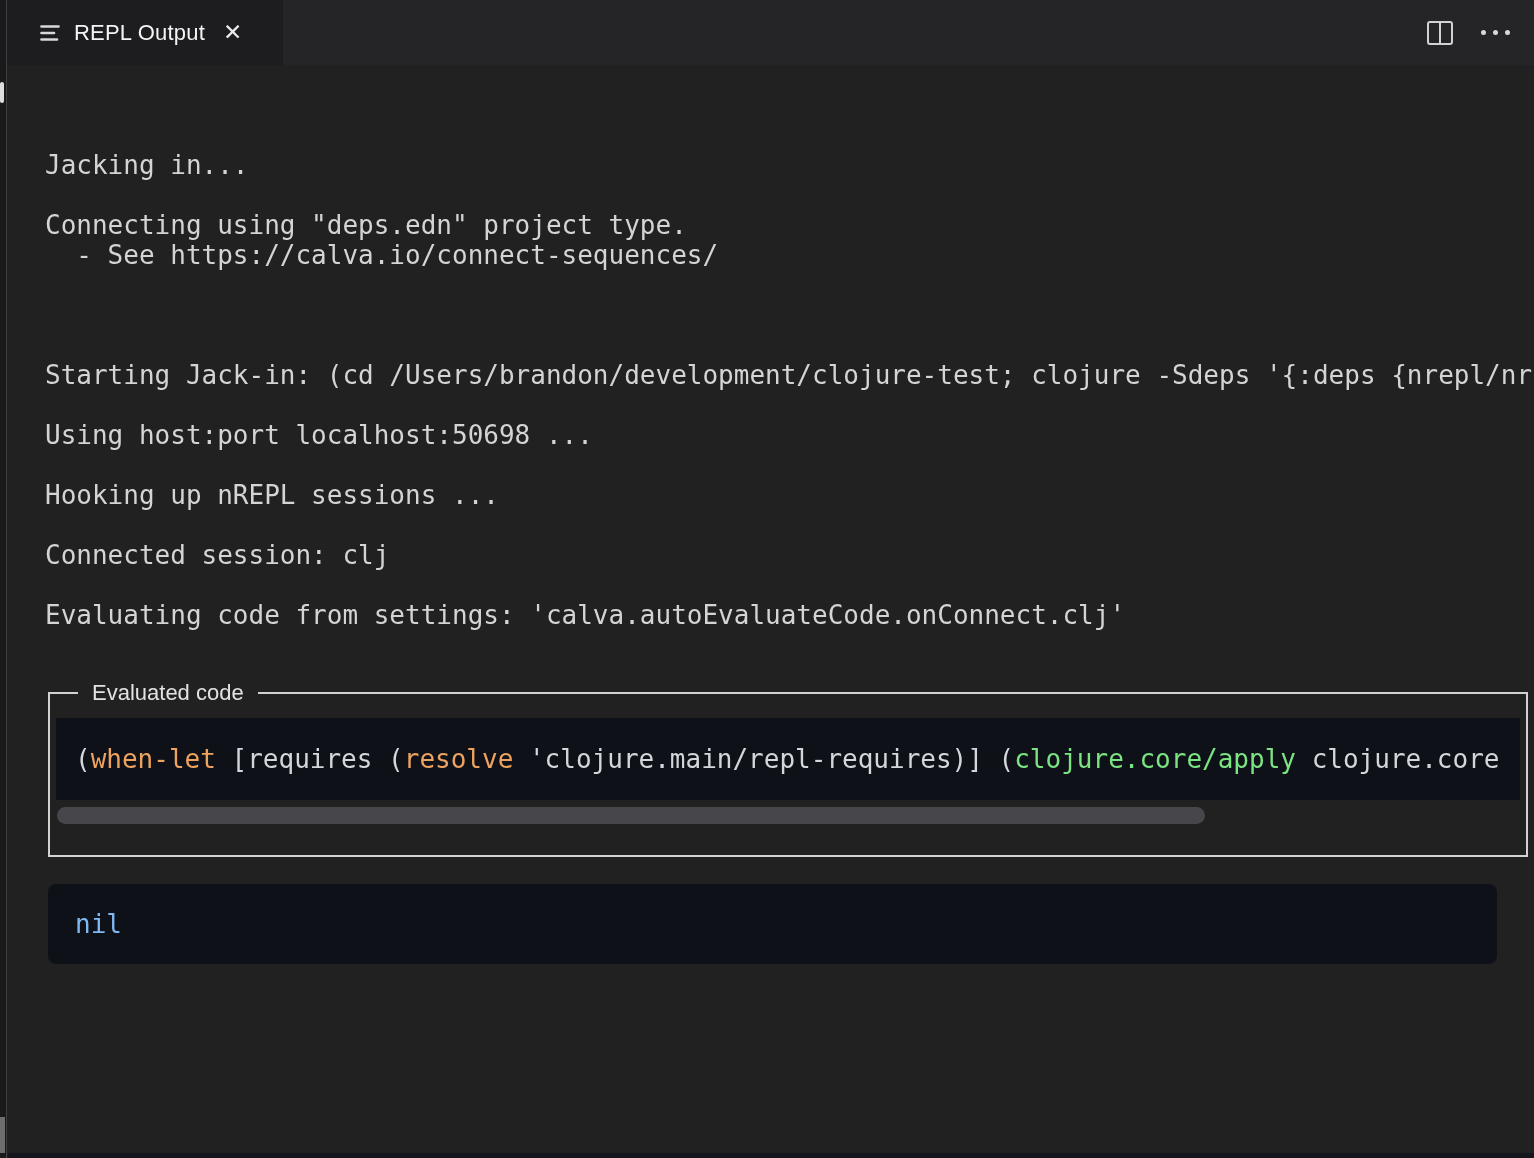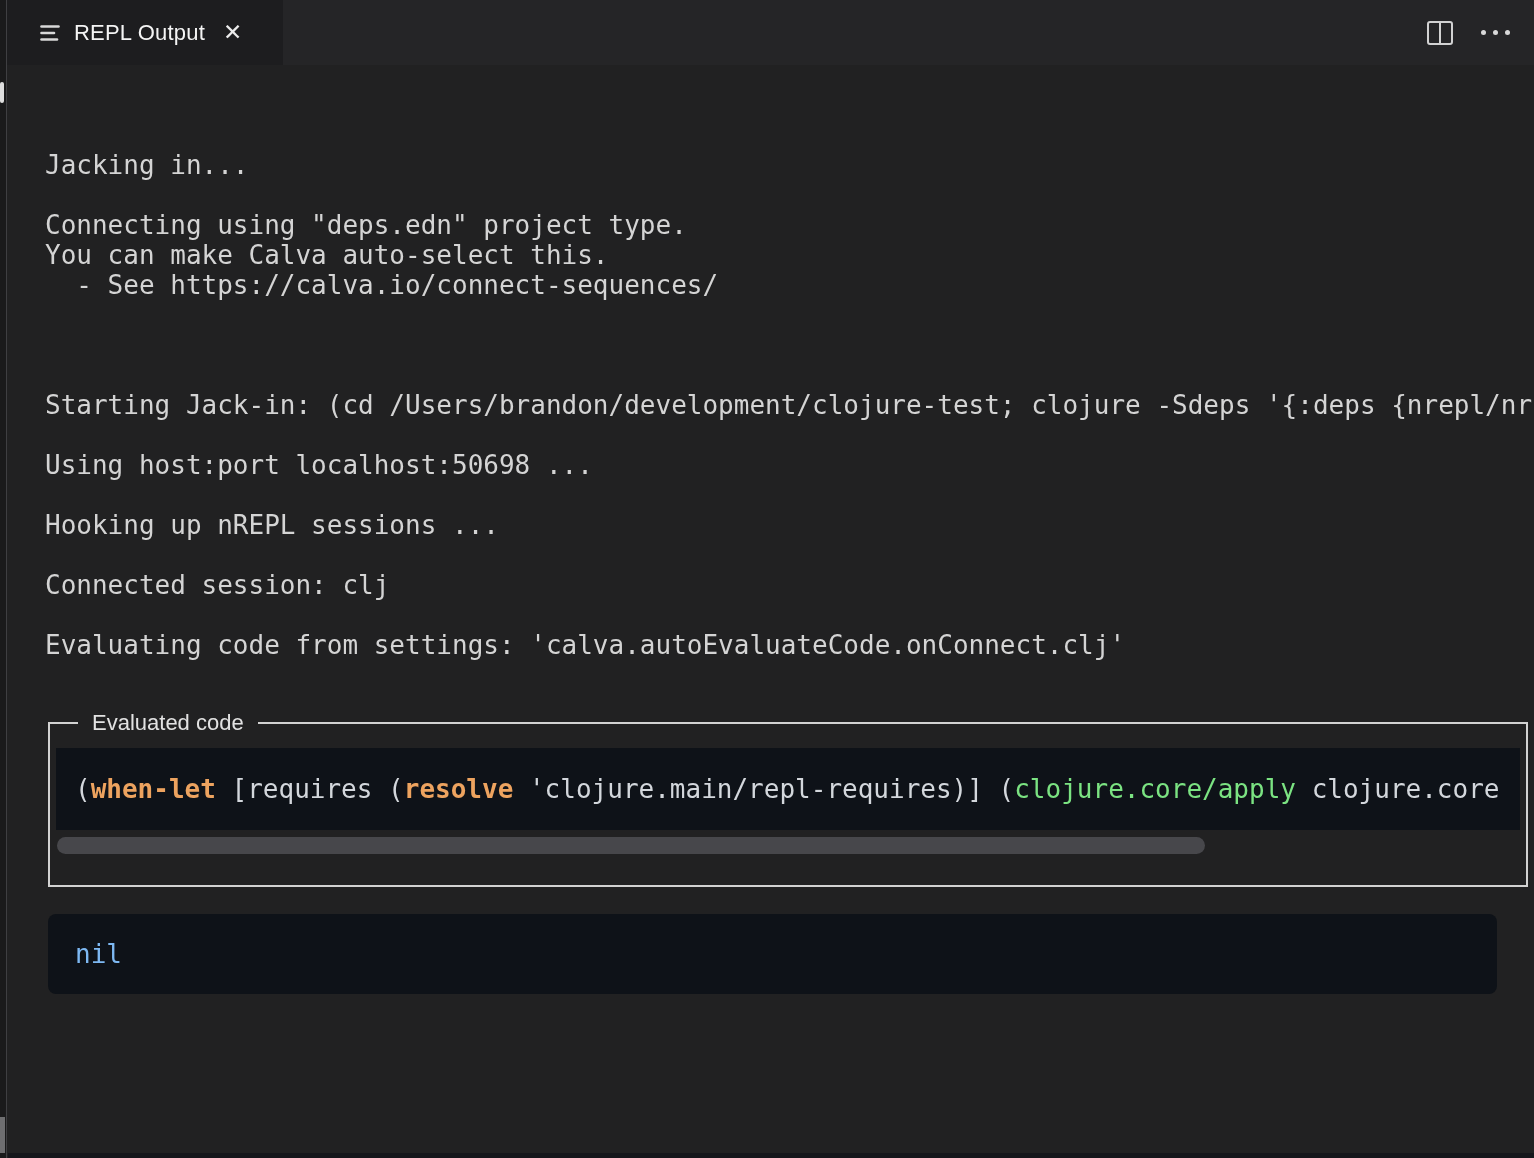--- a/index.html
+++ b/index.html
@@ -42,21 +42,21 @@
   .gap-3 { margin-top:90px; }
 
   
   fieldset.evaluated { margin:50px 6px 0 3px; border:2px solid var(--fieldset_border,#d2d2d2);
                        padding:12px 6px 31px 6px; }
   fieldset.evaluated legend { font:22px "Liberation Sans",sans-serif; color:#e2e2e2;
                        margin-left:22px; padding:0 14px; }
   .code-block { background:var(--code_block_bg,#0e1218); height:82px; display:flex;
                 align-items:center; overflow:hidden; white-space:pre; padding-left:19px;
                 color:var(--code_default,#d3d7dc); }
-  .seg-keyword { color:var(--keyword,#eda35f);font-weight:bold; }
+  .seg-keyword { color:var(--keyword,#eda35f); }
   .seg-function { color:var(--function_name,#7be382); }
   .h-scrollbar { margin:7px 0 0 1px; width:1148px; height:17px; border-radius:9px;
                  background:var(--scrollbar_thumb,#47474b); cursor:pointer; }
 
   
   .result-box { margin:27px 0 0 3px; width:calc(100% - 40px); height:80px;
                 background:var(--code_block_bg,#0e1218); border-radius:8px;
                 display:flex; align-items:center; padding-left:27px;text-align:right; }
   .result-value { color:var(--result_value,#7db8f2); white-space:pre; }
 
@@ -88,21 +88,20 @@
         <i></i>
         <i></i>
         <i></i>
       </div>
   </div>
 </div>
 
 <div class="content">
   <div class="line">Jacking in...</div>
   <div class="line gap-1">Connecting using "deps.edn" project type.</div>
-  <div class="line">You can make Calva auto-select this.</div>
   <div class="line">  - See https://calva.io/connect-sequences/</div>
   <div class="line gap-3">Starting Jack-in: (cd /Users/brandon/development/clojure-test; clojure -Sdeps '{:deps {nrepl/nr</div>
   <div class="line gap-1">Using host:port localhost:50698 ...</div>
   <div class="line gap-1">Hooking up nREPL sessions ...</div>
   <div class="line gap-1">Connected session: clj</div>
   <div class="line gap-1">Evaluating code from settings: 'calva.autoEvaluateCode.onConnect.clj'</div>
 
   <fieldset class="evaluated">
     <legend>Evaluated code</legend>
     <div class="code-block"><span class="seg-default">(</span><span class="seg-keyword">when-let</span><span class="seg-default"> [requires (</span><span class="seg-keyword">resolve</span><span class="seg-default"> 'clojure.main/repl-requires)] (</span><span class="seg-function">clojure.core/apply</span><span class="seg-default"> clojure.core</span></div>

